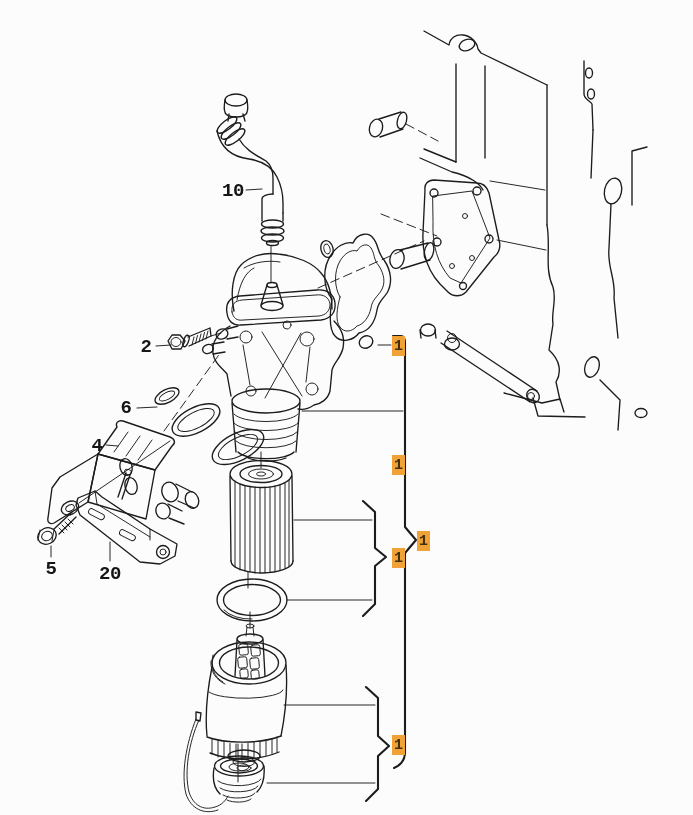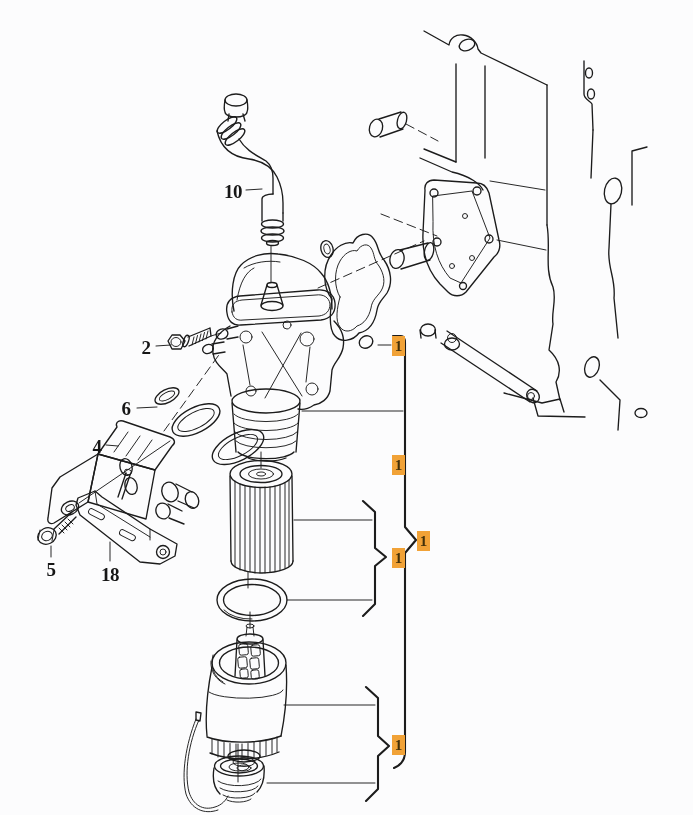--- a/index.html
+++ b/index.html
@@ -1,21 +1,21 @@
 <!DOCTYPE html>
 <html style="--bg: #fcfcfd; --line: #1c1c1c; --hl-bg: #f1a237; --hl-fg: #42300a;"><head>
 <meta charset="utf-8">
 <style>
   html,body{margin:0;padding:0;}
   .stage{
     position:relative;
     width:693px;height:815px;
     background:var(--bg,#fcfcfd);
     overflow:hidden;
-    font-family:Liberation Serif, serif;
+    font-family:Liberation Mono, monospace;
   }
   .stage svg{position:absolute;left:0;top:0;}
   .ln{fill:none;stroke:var(--line,#1c1c1c);stroke-width:1.35;stroke-linecap:round;stroke-linejoin:round;}
   .lnt{fill:none;stroke:var(--line,#1c1c1c);stroke-width:.95;stroke-linecap:round;stroke-linejoin:round;}
   .lnb{fill:none;stroke:var(--line,#1c1c1c);stroke-width:2.1;stroke-linecap:round;stroke-linejoin:round;}
   .dsh{fill:none;stroke:var(--line,#1c1c1c);stroke-width:.95;stroke-dasharray:9 5;stroke-linecap:round;}
   .callout{
     position:absolute;transform:translate(-50%,-50%);
     font-size:19px;font-weight:700;color:#161616;letter-spacing:-0.5px;
     cursor:pointer;line-height:1;
@@ -283,21 +283,21 @@
     <path class="lnb" d="M363,501 L375,512 L375,548 L386,557 L375,566 L375,604 L363,616"></path>
     <path class="lnb" d="M366,687 L378,698 L378,736 L389,746 L378,756 L378,789 L366,801"></path>
   </g>
 </svg>
 
 <div class="callout" style="left:233px;top:191px">10</div>
 <div class="callout" style="left:146px;top:347px">2</div>
 <div class="callout" style="left:126px;top:408px">6</div>
 <div class="callout" style="left:97px;top:446px">4</div>
 <div class="callout" style="left:51px;top:569px">5</div>
-<div class="callout" style="left:110px;top:574px">18</div>
+<div class="callout" style="left:110px;top:574px">20</div>
 
 <div class="hl-badge" style="left:392px;top:336px">1</div>
 <div class="hl-badge" style="left:392px;top:455px">1</div>
 <div class="hl-badge" style="left:417px;top:531px">1</div>
 <div class="hl-badge" style="left:392px;top:548px">1</div>
 <div class="hl-badge" style="left:392px;top:735px">1</div>
 
 </div>
 
 </body></html>

